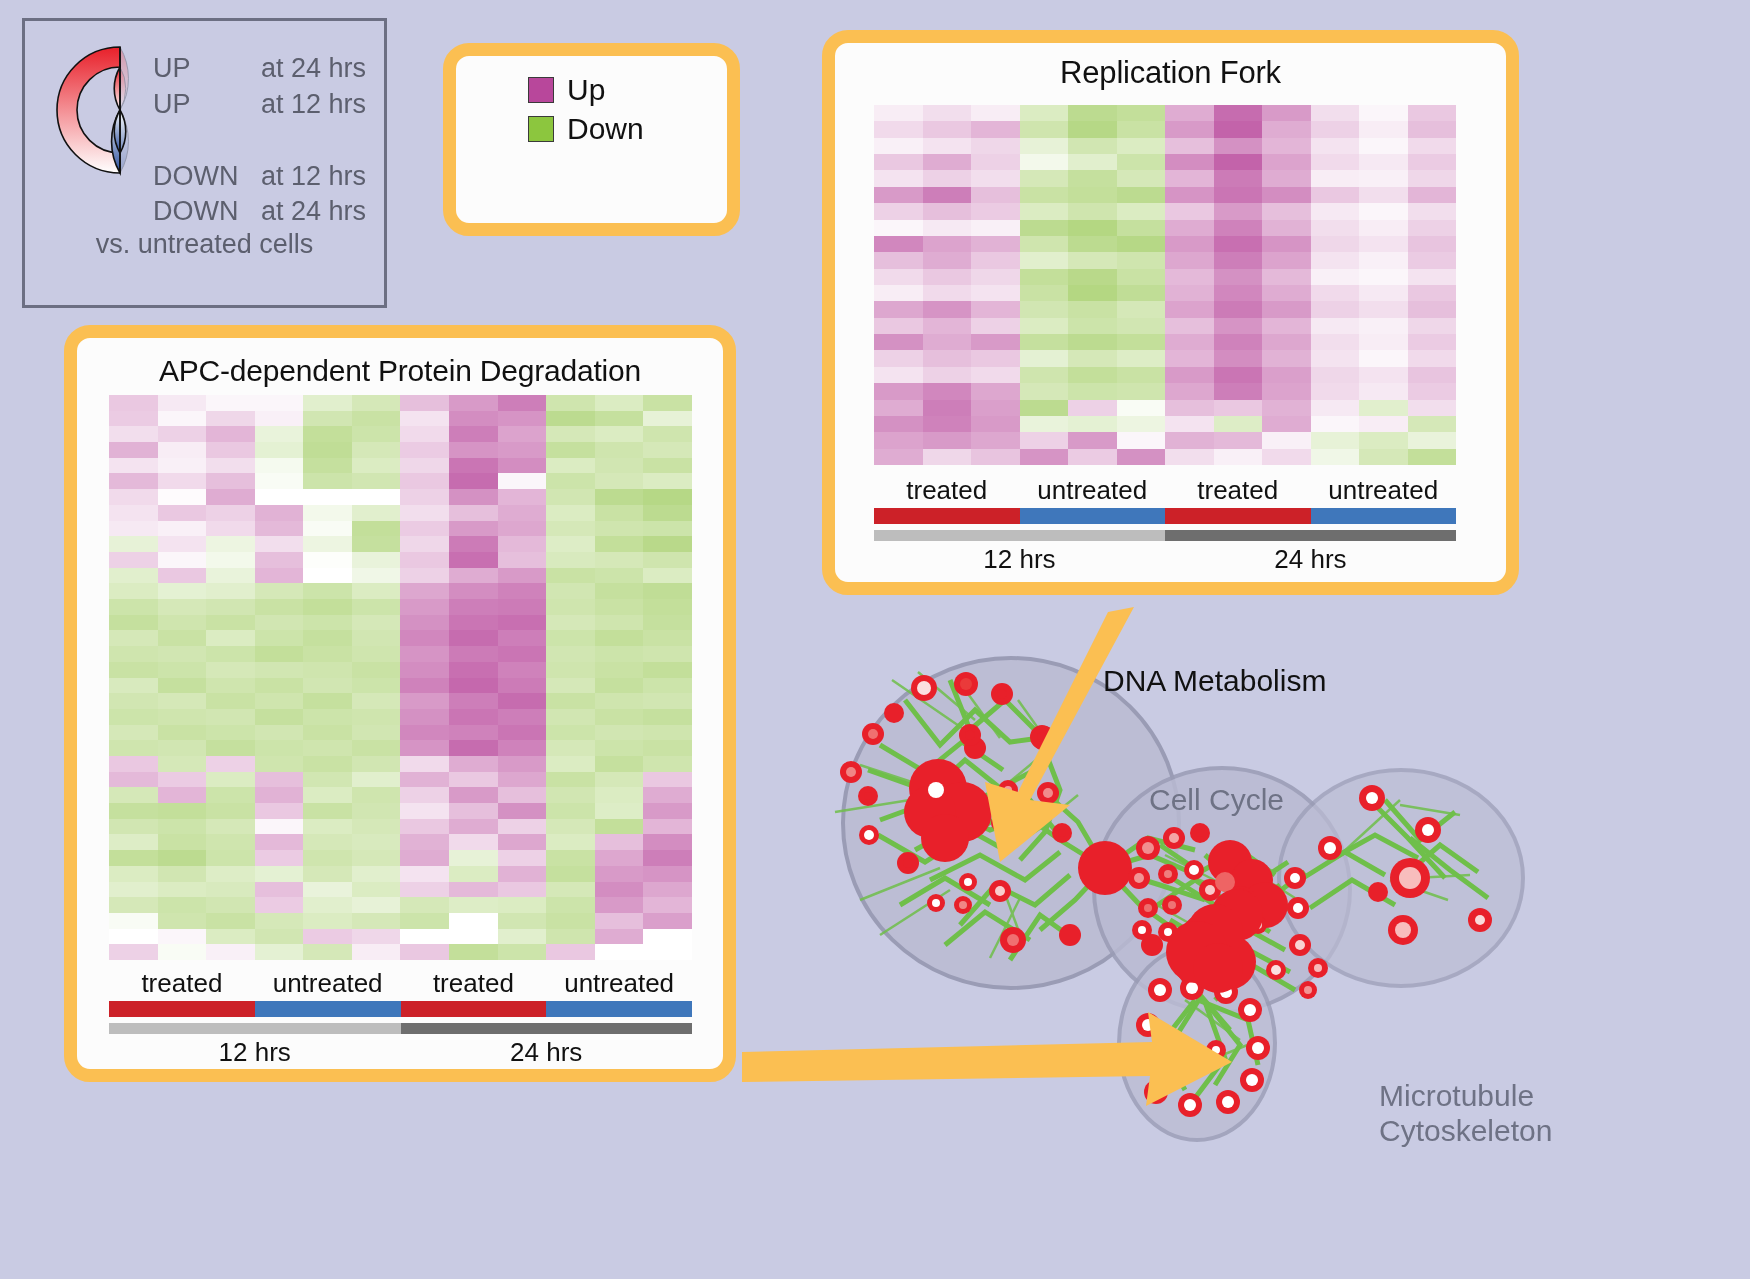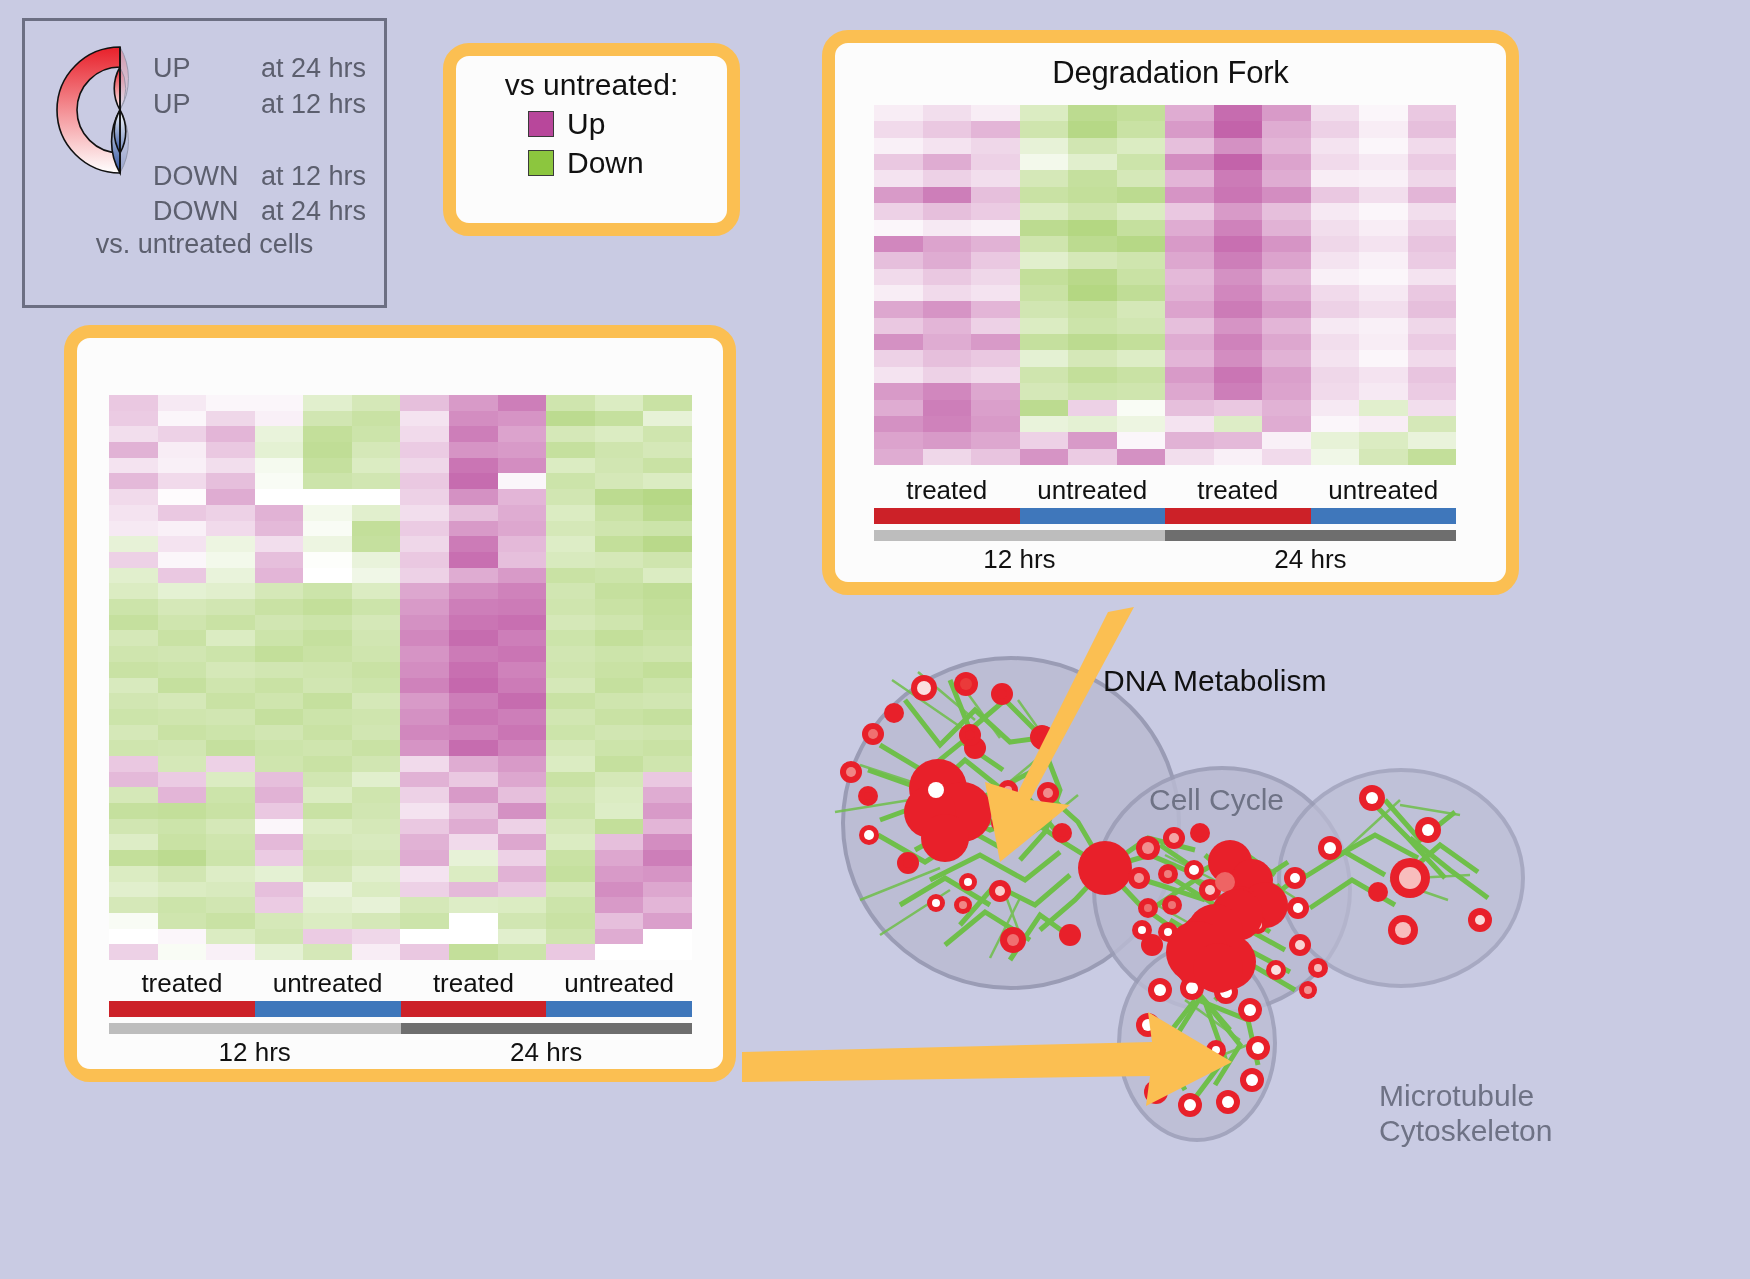--- a/index.html
+++ b/index.html
@@ -139,34 +139,33 @@
     <div class="keyrow" id="k4">
       <span class="klab">DOWN</span><span>at 24 hrs</span>
     </div>
     <div id="kfoot">
       <div>vs. untreated cells</div>
     </div>
   </div>
 
   <div class="panel" id="legend-panel">
     <div class="ltitle">
-      <div>vs untreated:</div>
     </div>
     <div class="lrow">
       <span class="swatch" id="sw-up" style="background: rgb(184, 71, 155);"></span>
       <span class="txt">Up</span>
     </div>
     <div class="lrow">
       <span class="swatch" id="sw-down" style="background: rgb(140, 198, 62);"></span>
       <span class="txt">Down</span>
     </div>
   </div>
 
   <div class="panel" id="rf-panel">
-    <div class="panel-title">Degradation Fork</div>
+    <div class="panel-title">Replication Fork</div>
     <div class="hm" id="rf-hm" style="grid-template-columns: repeat(12, 1fr); grid-template-rows: repeat(22, 1fr);">
         <div class="cell" style="background:rgb(248,237,245)"></div>
         <div class="cell" style="background:rgb(242,222,237)"></div>
         <div class="cell" style="background:rgb(248,237,245)"></div>
         <div class="cell" style="background:rgb(219,236,194)"></div>
         <div class="cell" style="background:rgb(188,219,144)"></div>
         <div class="cell" style="background:rgb(195,223,154)"></div>
         <div class="cell" style="background:rgb(223,172,210)"></div>
         <div class="cell" style="background:rgb(198,108,175)"></div>
         <div class="cell" style="background:rgb(216,154,200)"></div>
@@ -446,20 +445,21 @@
         <div style="background:#6e6e6e"></div>
       </div>
       <div class="times">
         <div>12 hrs</div>
         <div>24 hrs</div>
       </div>
     </div>
   </div>
 
   <div class="panel" id="apc-panel">
+    <div class="panel-title">APC-dependent Protein Degradation</div>
     <div class="hm" id="apc-hm" style="grid-template-columns: repeat(12, 1fr); grid-template-rows: repeat(36, 1fr);">
         <div class="cell" style="background:rgb(234,200,225)"></div>
         <div class="cell" style="background:rgb(246,233,243)"></div>
         <div class="cell" style="background:rgb(251,246,250)"></div>
         <div class="cell" style="background:rgb(251,246,250)"></div>
         <div class="cell" style="background:rgb(225,239,205)"></div>
         <div class="cell" style="background:rgb(213,232,184)"></div>
         <div class="cell" style="background:rgb(230,191,220)"></div>
         <div class="cell" style="background:rgb(216,154,200)"></div>
         <div class="cell" style="background:rgb(205,126,185)"></div>

